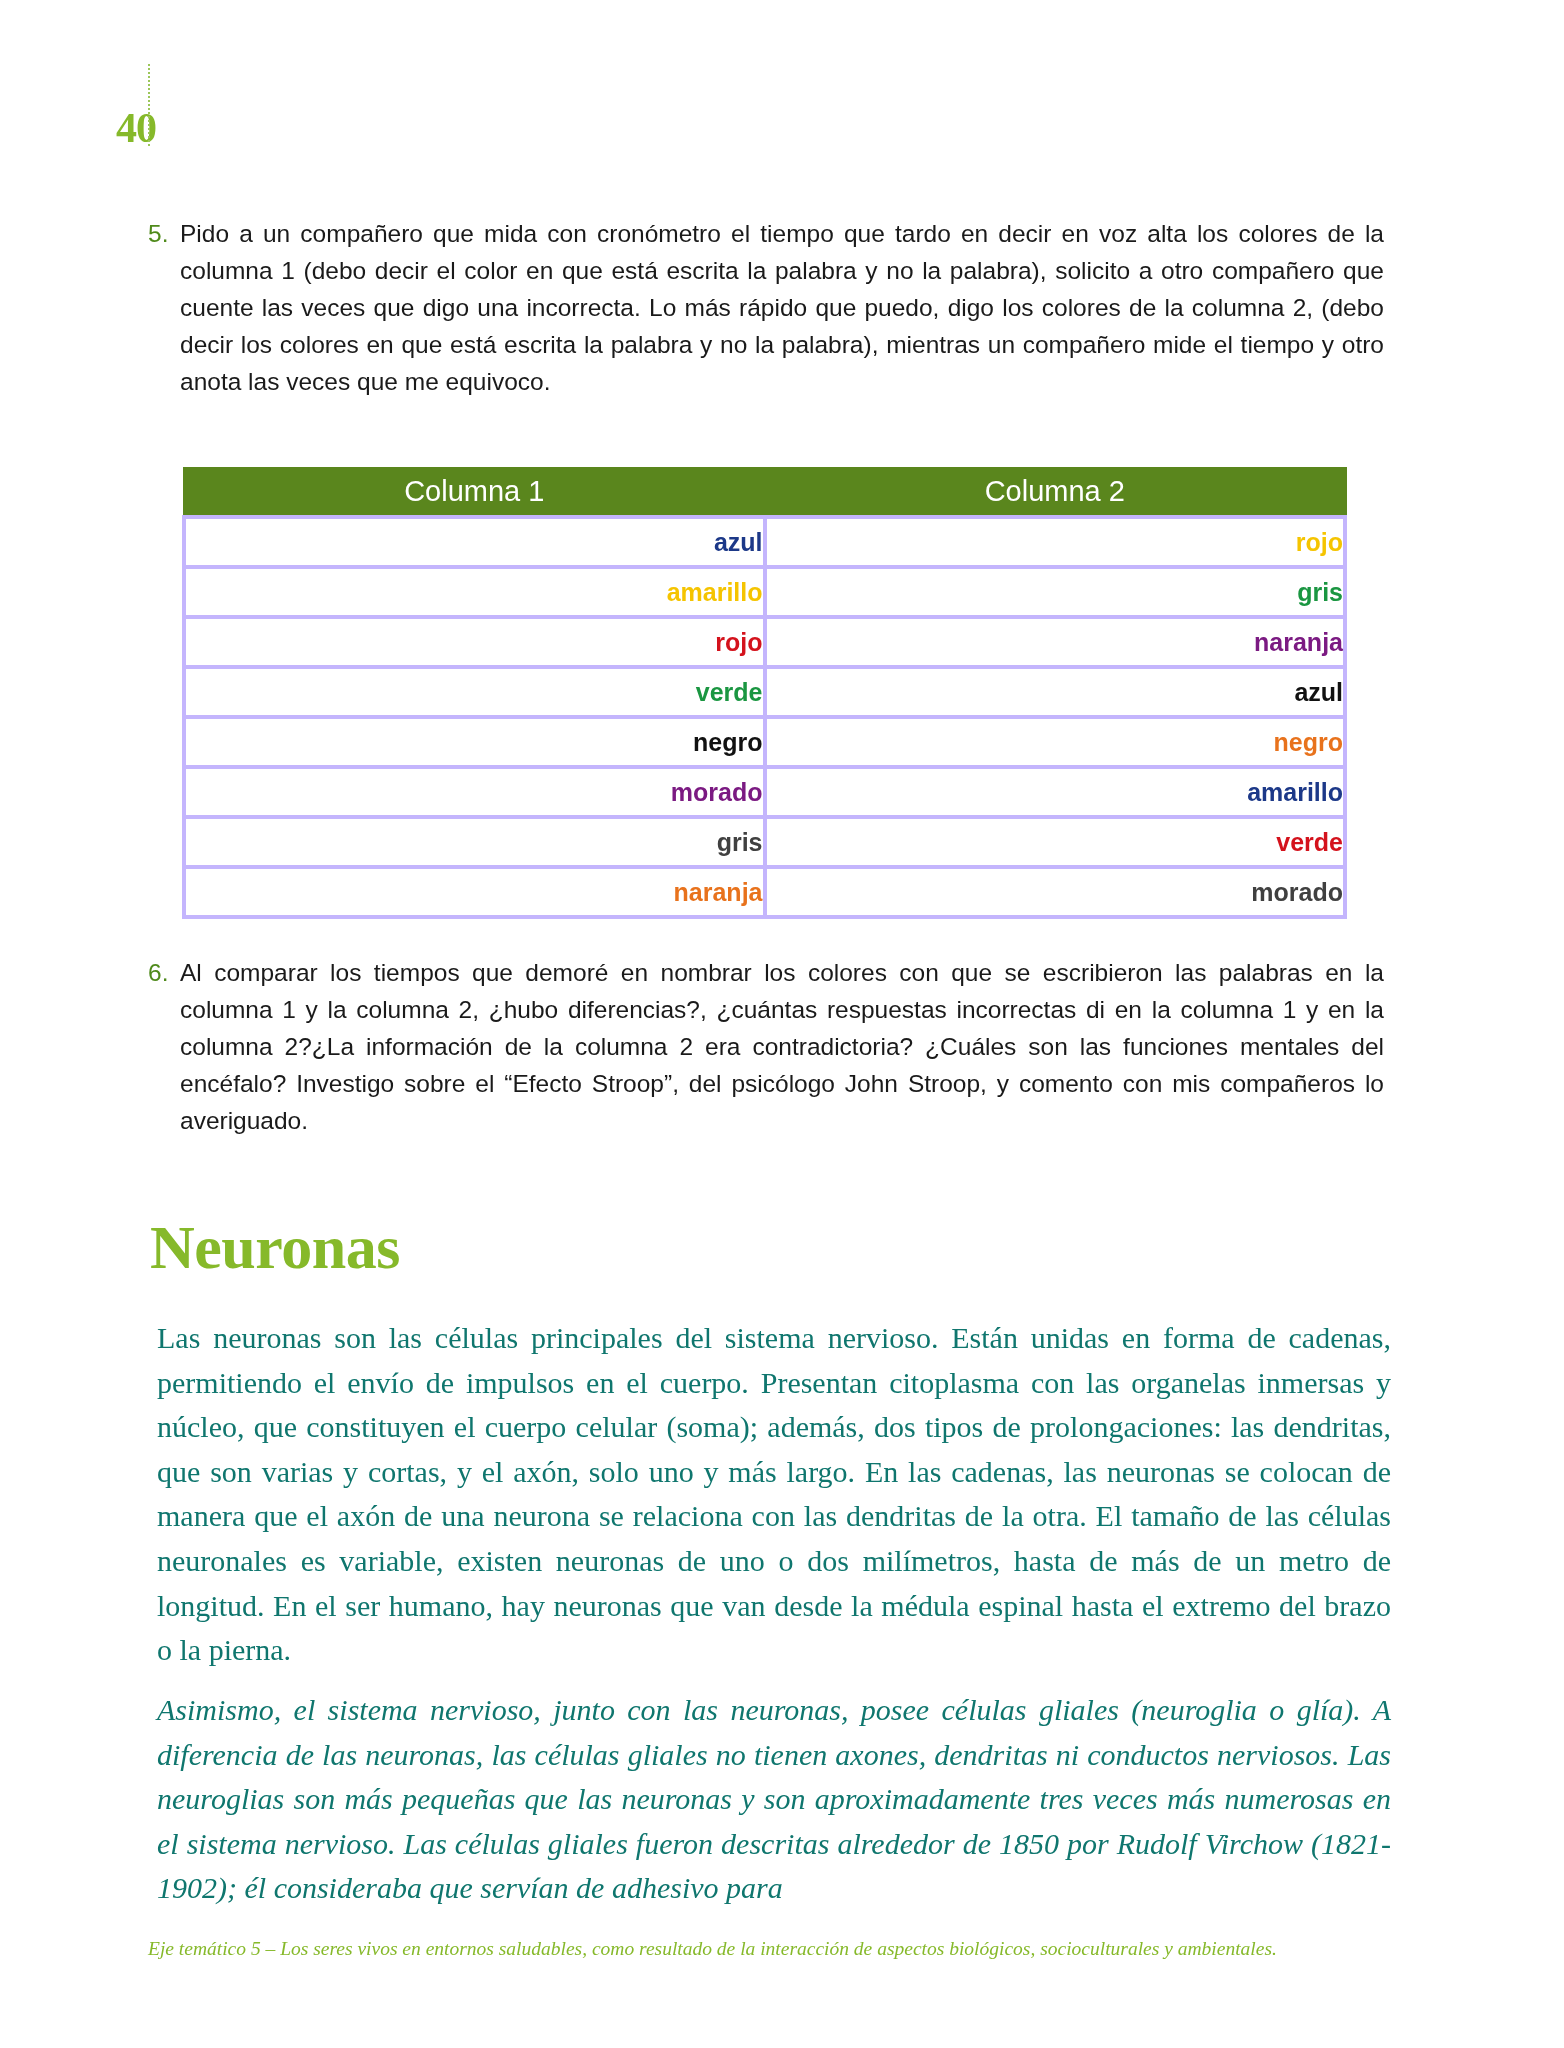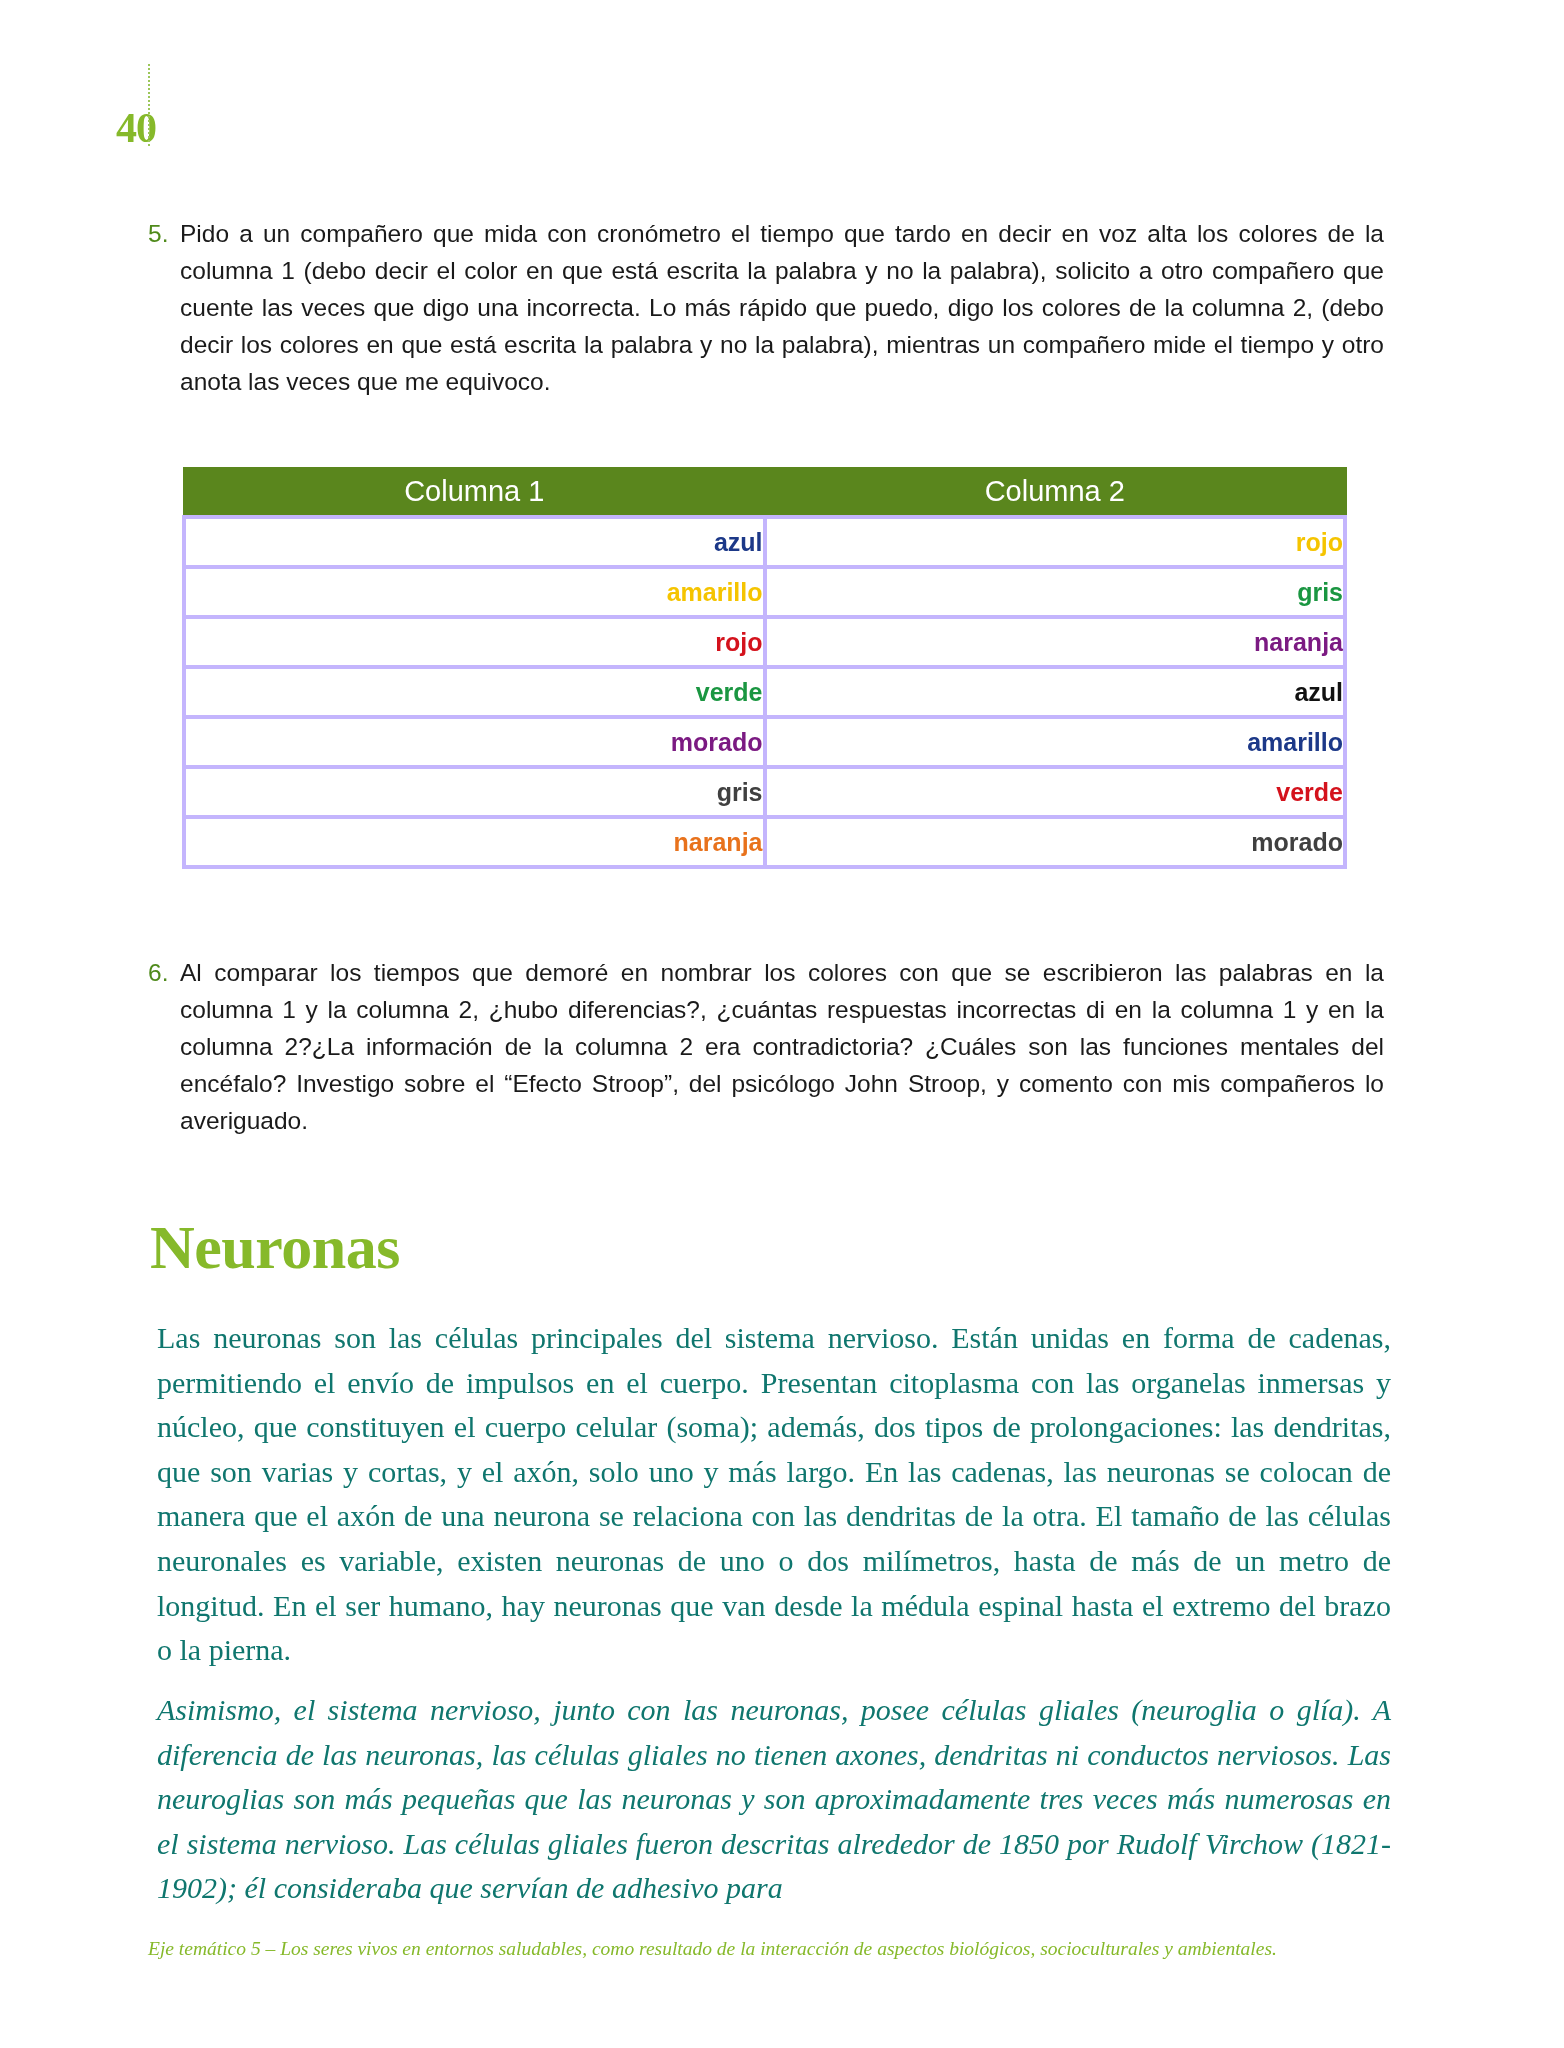--- a/index.html
+++ b/index.html
@@ -98,20 +98,24 @@
       </tr>
       <tr>
         <td style="color: rgb(212, 18, 28);">rojo</td>
         <td style="color: rgb(123, 26, 130);">naranja</td>
       </tr>
       <tr>
         <td style="color: rgb(26, 150, 65);">verde</td>
         <td style="color: rgb(17, 17, 17);">azul</td>
       </tr>
       <tr>
+        <td style="color: rgb(17, 17, 17);">negro</td>
+        <td style="color: rgb(232, 114, 28);">negro</td>
+      </tr>
+      <tr>
         <td style="color: rgb(123, 26, 130);">morado</td>
         <td style="color: rgb(28, 56, 136);">amarillo</td>
       </tr>
       <tr>
         <td style="color: rgb(64, 64, 64);">gris</td>
         <td style="color: rgb(212, 18, 28);">verde</td>
       </tr>
       <tr>
         <td style="color: rgb(232, 114, 28);">naranja</td>
         <td style="color: rgb(64, 64, 64);">morado</td>

